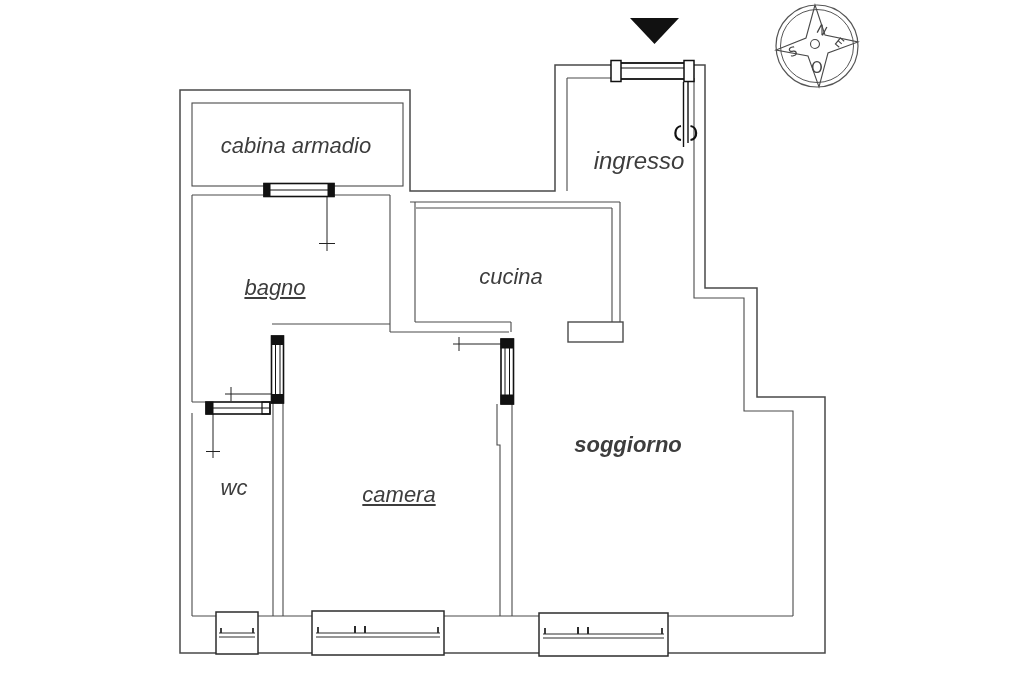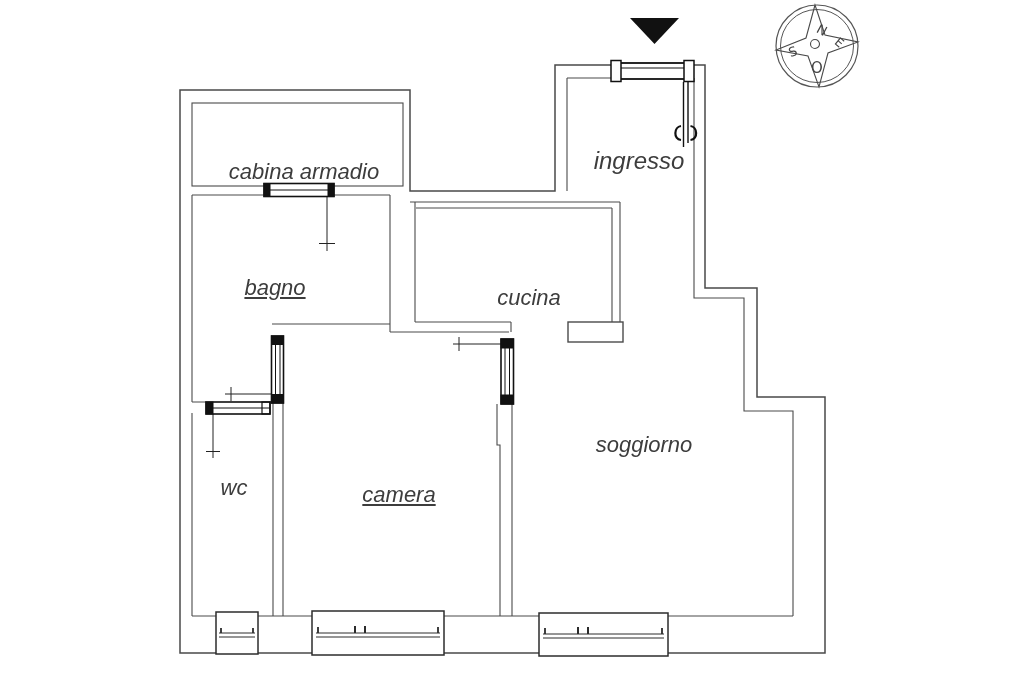--- a/index.html
+++ b/index.html
@@ -13,27 +13,27 @@
   #plan-svg{position:absolute;left:0;top:0;}
   .room-label{
     position:absolute;
     transform:translate(-50%,-50%);
     font-style:italic;
     font-size:22px;
     color:#3d3d3d;
     white-space:nowrap;
     letter-spacing:0px;
   }
-  .lbl-cabina   {left:304px;top:146px;margin-top:26px;}
+  .lbl-cabina   {left:296px;top:146px;}
   .lbl-bagno    {left:275px;top:288px;text-decoration:underline;}
-  .lbl-cucina   {left:511px;top:298px;margin-left:18px;}
+  .lbl-cucina   {left:511px;top:277px;}
   .lbl-ingresso {left:639px;top:161px;font-size:24px;}
   .lbl-wc       {left:234px;top:488px;}
   .lbl-camera   {left:399px;top:495px;text-decoration:underline;}
-  .lbl-soggiorno{left:644px;top:445px;}
+  .lbl-soggiorno{left:628px;top:445px;font-weight:bold;}
 </style>
 </head>
 <body>
 
 <div id="canvas">
 
   <svg id="plan-svg" width="1024" height="682" viewBox="0 0 1024 682">
 
     <g stroke="#4a4a4a" stroke-width="1.5" fill="none">
       <path d="M180,90 H410 V191 H555 V65 H705 V288 H757 V397 H825 V653 H180 Z"></path>

